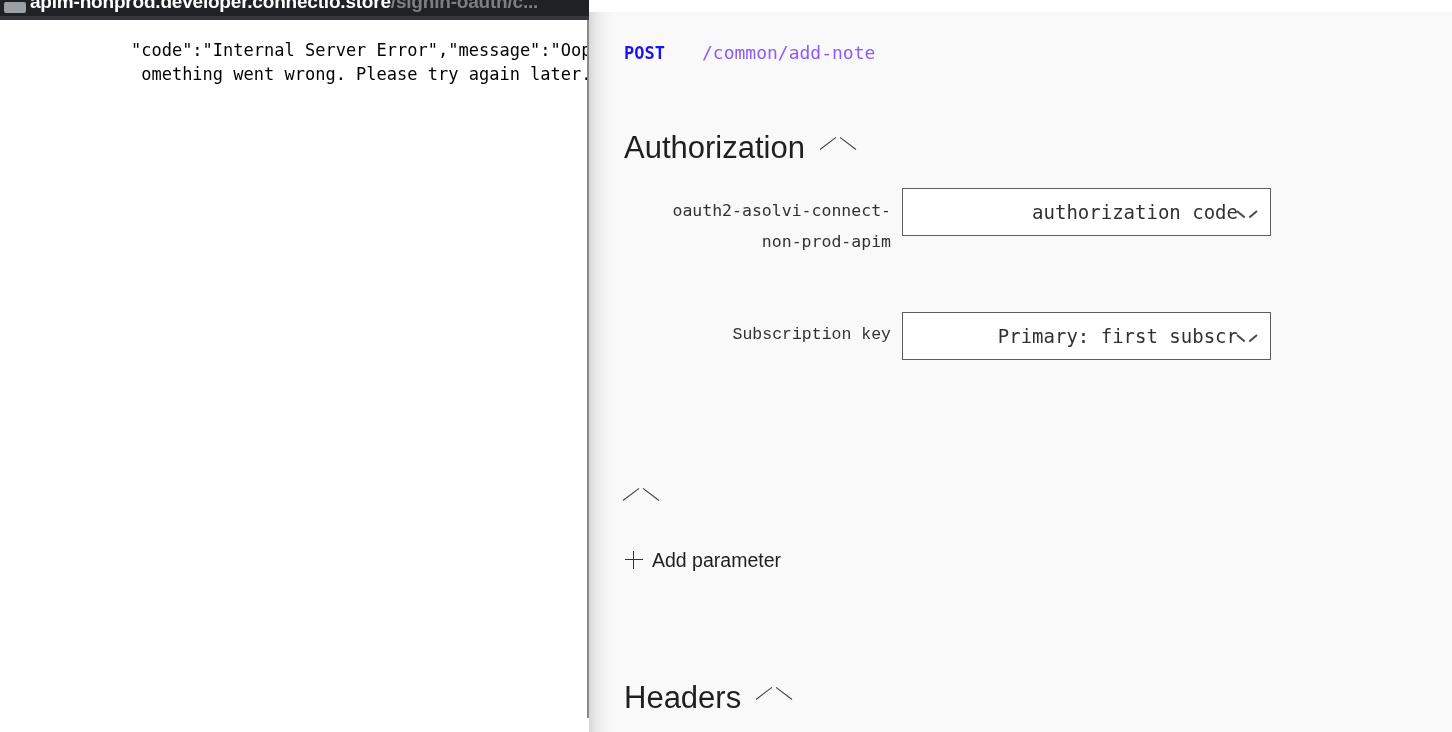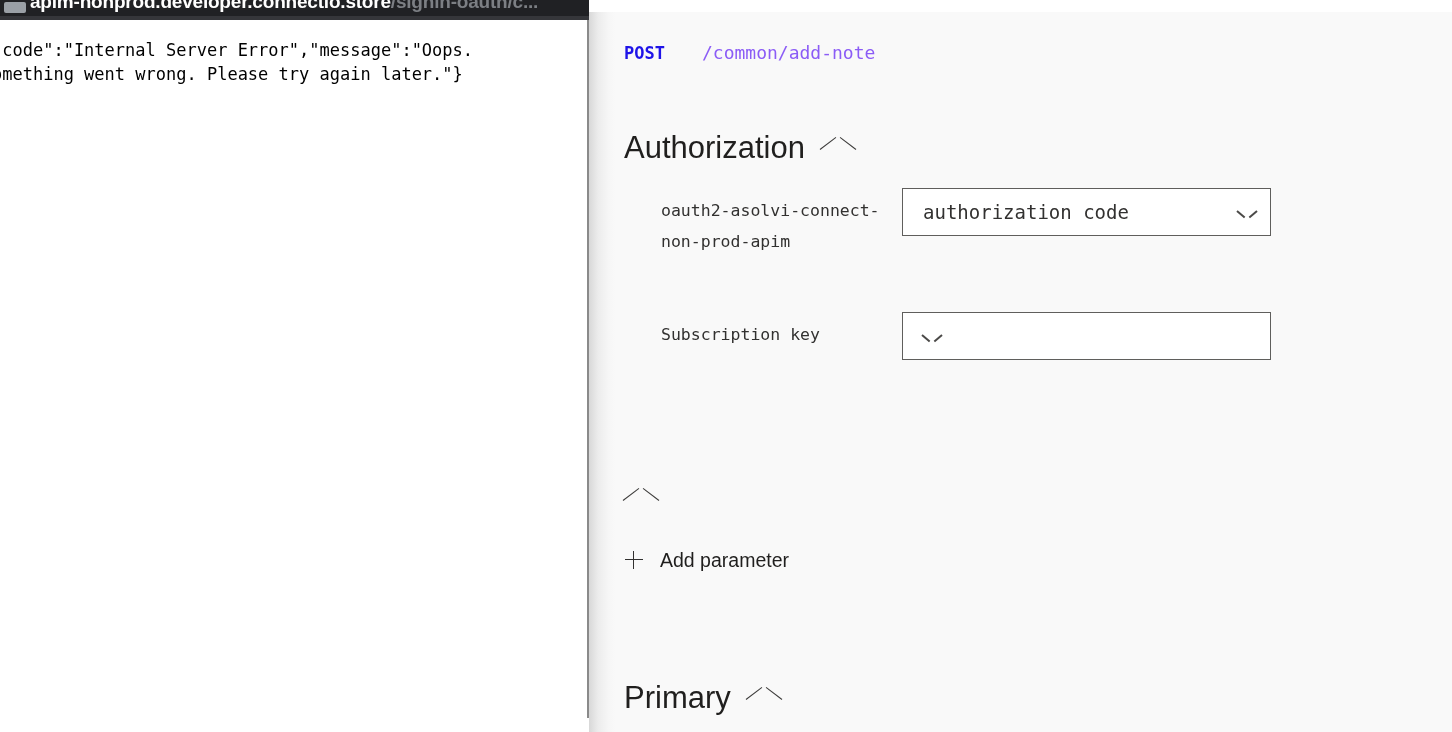--- a/index.html
+++ b/index.html
@@ -11,20 +11,21 @@
     height: 732px;
     overflow: hidden;
     background: #ffffff;
     font-family: "Liberation Sans", sans-serif;
     -webkit-font-smoothing: antialiased;
   }
   .screen {
     position: relative;
     width: 1452px;
     height: 732px;
+    text-align: right;
   }
 
   
   .left-window {
     position: absolute;
     left: 0;
     top: 0;
     width: 589px;
     height: 732px;
     background: #ffffff;
@@ -238,21 +239,21 @@
   .chev-down::after {
     right: -1px;
     transform: rotate(-40deg);
     transform-origin: right center;
   }
 
   .add-link {
     position: absolute;
     display: flex;
     align-items: center;
-    gap: 17px;
+    gap: 9px;
     cursor: pointer;
   }
   .plus-icon {
     position: relative;
     width: 18px;
     height: 18px;
     flex: none;
   }
   .plus-icon::before,
   .plus-icon::after {
@@ -329,37 +330,38 @@
         <span class="caret"></span>
       </div>
 
       <div class="field-label" style="left:54px; top:183px;">oauth2-asolvi-connect-non-prod-apim</div>
 
       <div class="select-box" style="left:313px; top:176px;">
         <span class="select-value">authorization_code</span>
         <span class="chev-down"></span>
       </div>
 
-      <div class="field-label" style="left:54px; top:307px;">Subscription key</div>
+      <div class="field-label" style="left:54px; top:307px;font-family:Liberation Mono, monospace;">Subscription key</div>
 
       <div class="select-box" style="left:313px; top:300px;">
+        <span class="select-value">Primary: first subscr</span>
         <span class="chev-down"></span>
       </div>
 
       <div class="section-head" style="left:35px; top:478px;">
         <span class="caret"></span>
       </div>
 
       <div class="add-link" style="left:36px; top:537px;">
         <span class="plus-icon"></span>
         <span class="add-link-text">Add parameter</span>
       </div>
 
       <div class="section-head" style="left:35px; top:668px;">
-        <span class="section-title">Primary</span>
+        <span class="section-title">Headers</span>
         <span class="caret"></span>
       </div>
 
       <div class="bottom-box" style="left:313px; top:721px;"></div>
 
     </div>
   </div>
 
 </div>
 

